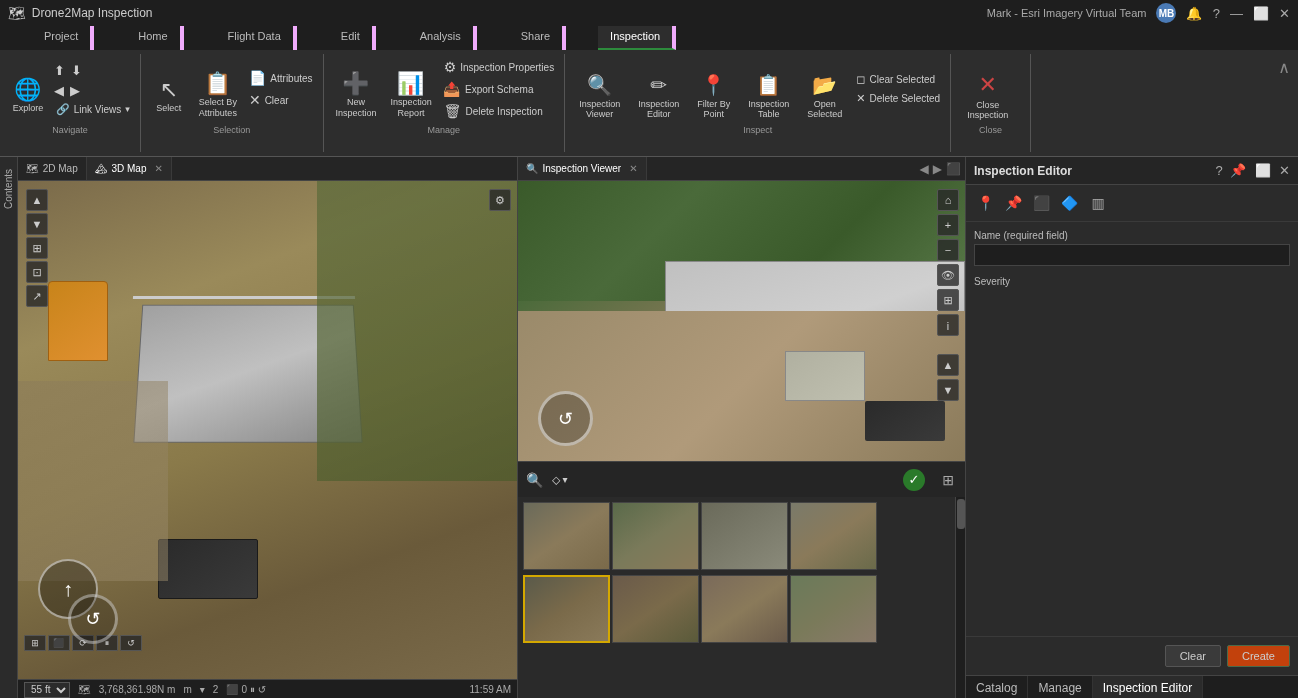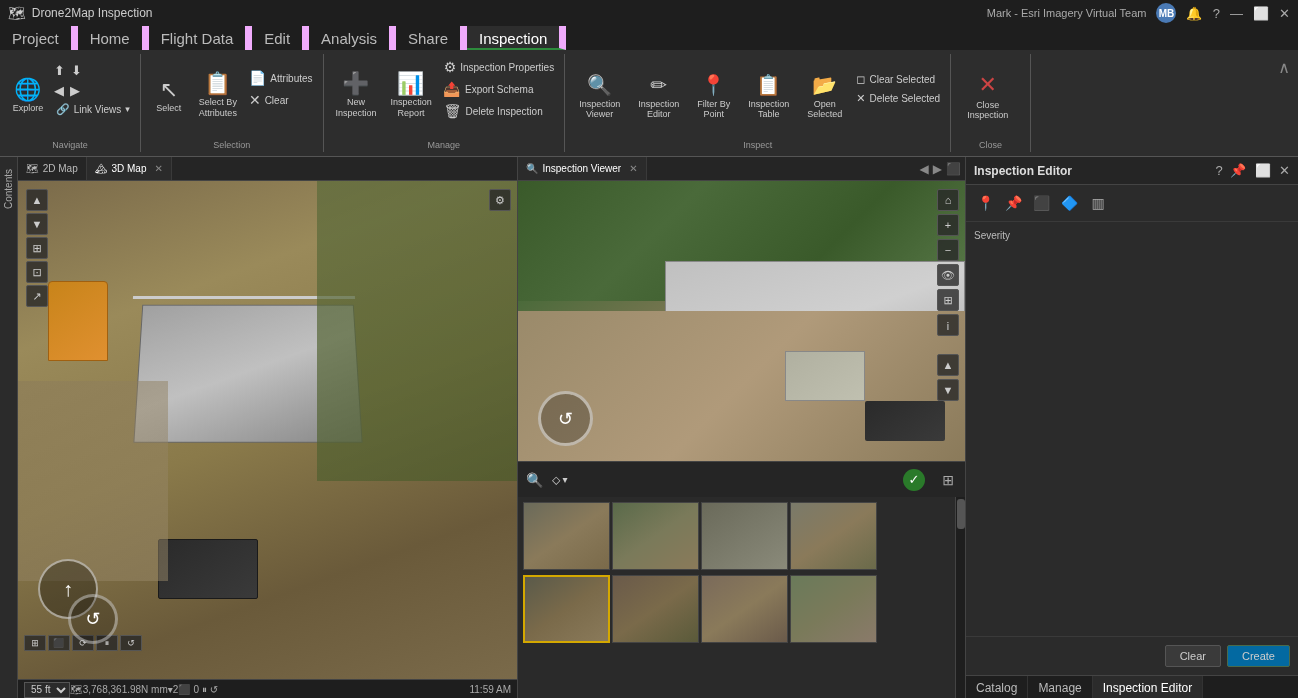--- a/index.html
+++ b/index.html
@@ -43,24 +43,25 @@
       background: #2d2d2d;
       border-bottom: 1px solid #555;
     }
     #ribbon-tabs {
       display: flex;
       background: #1e1e1e;
       height: 24px;
     }
     .ribbon-tab {
       padding: 4px 12px;
-      font-size: 15px;
+      font-size: 11px;
       color: #bbb;
       cursor: pointer;
-      border-right: 7px solid #f0abfc;
+      border-right: 4px solid #f0abfc;
+      margin-left: 32px;
     }
     .ribbon-tab.active {
       background: #2d2d2d;
       color: white;
       border-bottom: 2px solid #2d8b3c;
     }
     #ribbon-content {
       display: flex;
       align-items: stretch;
       height: 106px;
@@ -71,21 +72,21 @@
       flex-direction: column;
       border-right: 1px solid #555;
       padding: 0 6px;
       position: relative;
     }
     .ribbon-group-label {
       font-size: 9px;
       color: #999;
       text-align: center;
       position: absolute;
-      bottom: 2px;
+      bottom: 17px;
       left: 0; right: 0;
     }
     .ribbon-items {
       display: flex;
       align-items: center;
       gap: 2px;
       flex: 1;
       padding-bottom: 14px;
     }
     .ribbon-btn {
@@ -255,20 +256,21 @@
       font-size: 11px;
       color: #ccc;
       border-radius: 2px;
     }
     .map-bottom-bar {
       height: 20px;
       background: #1e1e1e;
       display: flex;
       align-items: center;
       padding: 0 6px;
+      gap: 8px;
       font-size: 10px;
       color: #aaa;
       border-top: 1px solid #444;
     }
     .bottom-select {
       background: #2b2b2b;
       border: 1px solid #555;
       color: #ccc;
       font-size: 10px;
       height: 16px;
@@ -513,21 +515,21 @@
     .editor-btn {
       padding: 4px 14px;
       font-size: 11px;
       cursor: pointer;
       border: 1px solid #555;
       background: #3a3a3a;
       color: #ccc;
       border-radius: 2px;
     }
     .editor-btn.primary {
-      background: #0369a1;
+      background: #c2410c;
       border-color: #4a6a4a;
       color: #ccc;
     }
     #editor-bottom-tabs {
       height: 24px;
       background: #1e1e1e;
       display: flex;
       align-items: center;
       border-top: 1px solid #444;
     }
@@ -928,20 +930,24 @@
     <div id="editor-toolbar">
       <div class="editor-tool-btn active">📍</div>
       <div class="editor-tool-btn">📌</div>
       <div class="editor-tool-btn">⬛</div>
       <div class="editor-tool-btn">🔷</div>
       <div class="editor-tool-btn">▥</div>
     </div>
 
     <div id="editor-form">
       <div class="form-field">
+        <label class="form-label">Name (required field)</label>
+        <input type="text" class="form-input" value="" style="">
+      </div>
+      <div class="form-field">
         <label class="form-label">Severity</label>
       </div>
     </div>
 
     <div id="editor-footer">
       <button class="editor-btn">Clear</button>
       <button class="editor-btn primary">Create</button>
     </div>
 
     <div id="editor-bottom-tabs">

